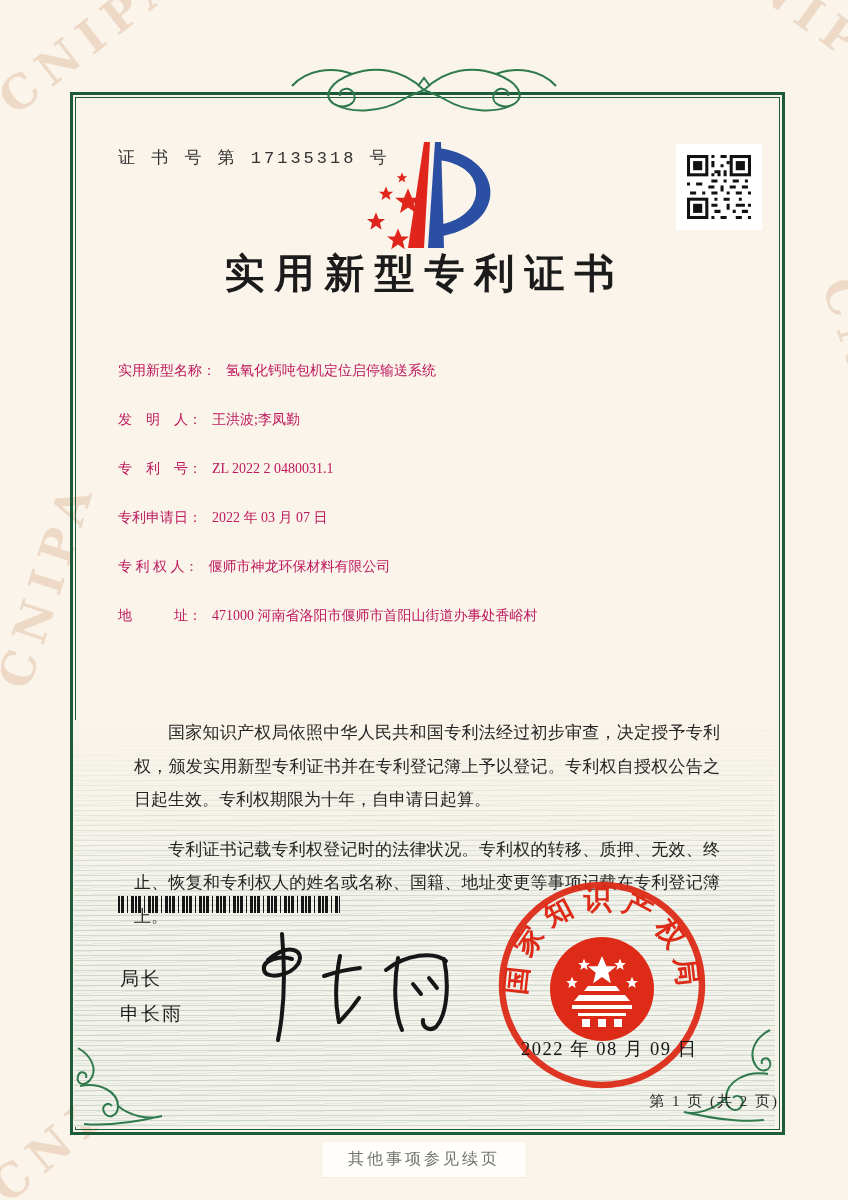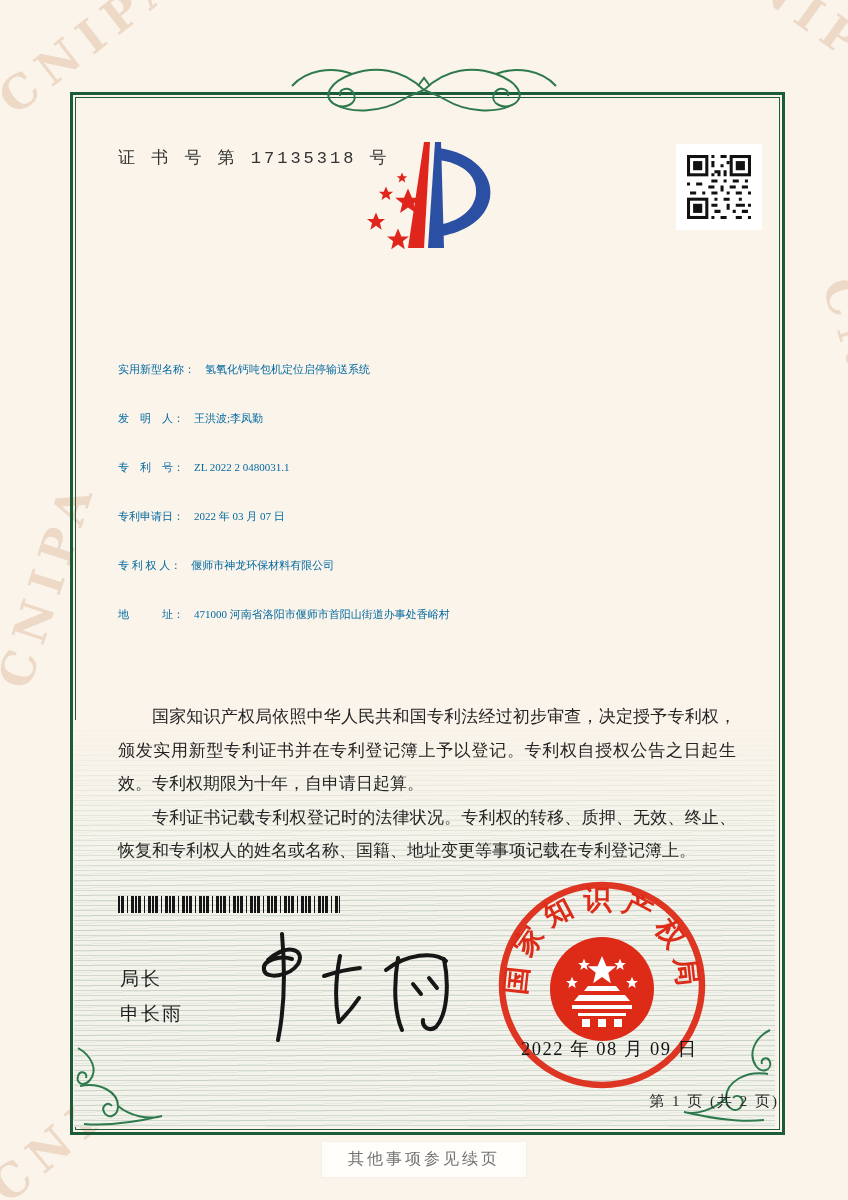--- a/index.html
+++ b/index.html
@@ -28,28 +28,28 @@
       repeating-linear-gradient(178deg, rgba(132,160,139,.12) 0 1px, rgba(255,255,255,0) 1px 7px);
   }
   .waves::after{content:""; position:absolute; inset:0;
     background:linear-gradient(180deg,#faf4ea 0%, rgba(250,244,234,0) 45%);}
   .cert-no{position:absolute; left:118px; top:146px; font-size:17px; letter-spacing:3px; color:#333;font-family:Liberation Mono, monospace;}
   .logo{position:absolute; left:346px; top:136px;}
   .qr{position:absolute; left:676px; top:144px; width:86px; height:86px; background:#fff;
       display:flex; align-items:center; justify-content:center;}
   .title{position:absolute; left:70px; top:246px; width:709px; text-align:center;
     font-size:40px; font-weight:700; letter-spacing:10px; color:#1b1b1b;}
-  .fields{position:absolute; left:118px; top:362px; width:622px; font-size:11px; color:#0369a1;}
+  .fields{position:absolute; left:118px; top:362px; width:622px; font-size:14px; color:#be185d;}
   .frow{height:49px; white-space:nowrap;}
   .frow .lab{margin-right:10px;}
   .grant{position:relative;}
   .grant .pair2{position:absolute; left:318px; top:0;}
   .body-text{position:absolute; left:118px; top:700px; width:618px;
     font-size:17px; line-height:33.5px; text-align:justify; color:#242424;}
-  .body-text p{margin:0; text-indent:2em;}
+  .body-text p{margin:16px; text-indent:2em;}
   .barcode{position:absolute; left:118px; top:896px; width:222px; height:17px;
     background:repeating-linear-gradient(90deg,
       #161616 0 2px, transparent 2px 3px,
       #161616 3px 6px, transparent 6px 9px,
       #161616 9px 10px, transparent 10px 13px,
       #161616 13px 16px, transparent 16px 17px);}
   .commissioner{position:absolute; left:120px; font-size:19px; letter-spacing:2px;
     font-family:"Liberation Sans","DejaVu Sans",sans-serif; color:#1e1e1e;}
   .c-title{top:966px;} .c-name{top:1001px;}
   .signature{position:absolute; left:238px; top:928px;}
@@ -147,20 +147,21 @@
         <path d="M24,0h3v3h-3z M33,0h6v3h-6z M24,6h3v6h-3z M33,9h3v3h-3z M39,6h3v3h-3z M27,15h6v3h-6z M36,15h3v3h-3z
           M24,18h3v3h-3z M30,18h3v3h-3z M36,18h3v3h-3z M24,24h6v3h-6z M36,24h3v3h-3z M45,24h6v3h-6z M57,24h3v3h-3z
           M0,27h3v3h-3z M9,27h6v3h-6z M21,30h6v3h-6z M33,30h3v6h-3z M42,30h6v3h-6z M54,30h6v3h-6z
           M3,36h6v3h-6z M15,36h3v3h-3z M24,36h6v3h-6z M39,36h3v3h-3z M48,36h6v3h-6z M60,36h3v3h-3z
           M27,42h3v3h-3z M36,42h6v3h-6z M51,42h3v3h-3z M24,48h6v3h-6z M39,48h3v6h-3z M48,48h9v3h-9z M60,48h3v3h-3z
           M27,54h6v3h-6z M45,54h3v3h-3z M54,54h6v3h-6z M24,60h3v3h-3z M33,60h6v3h-6z M48,60h6v3h-6z M60,60h3v3h-3z"></path>
       </g>
     </svg>
   </div>
 
+  <div class="title">实用新型专利证书</div>
 
   <div class="fields">
     <div class="frow">
       <span class="lab">实用新型名称：</span><span>氢氧化钙吨包机定位启停输送系统</span>
     </div>
     <div class="frow">
       <span class="lab">发　明　人：</span><span>王洪波;李凤勤</span>
     </div>
     <div class="frow">
       <span class="lab">专　利　号：</span><span>ZL 2022 2 0480031.1</span>

